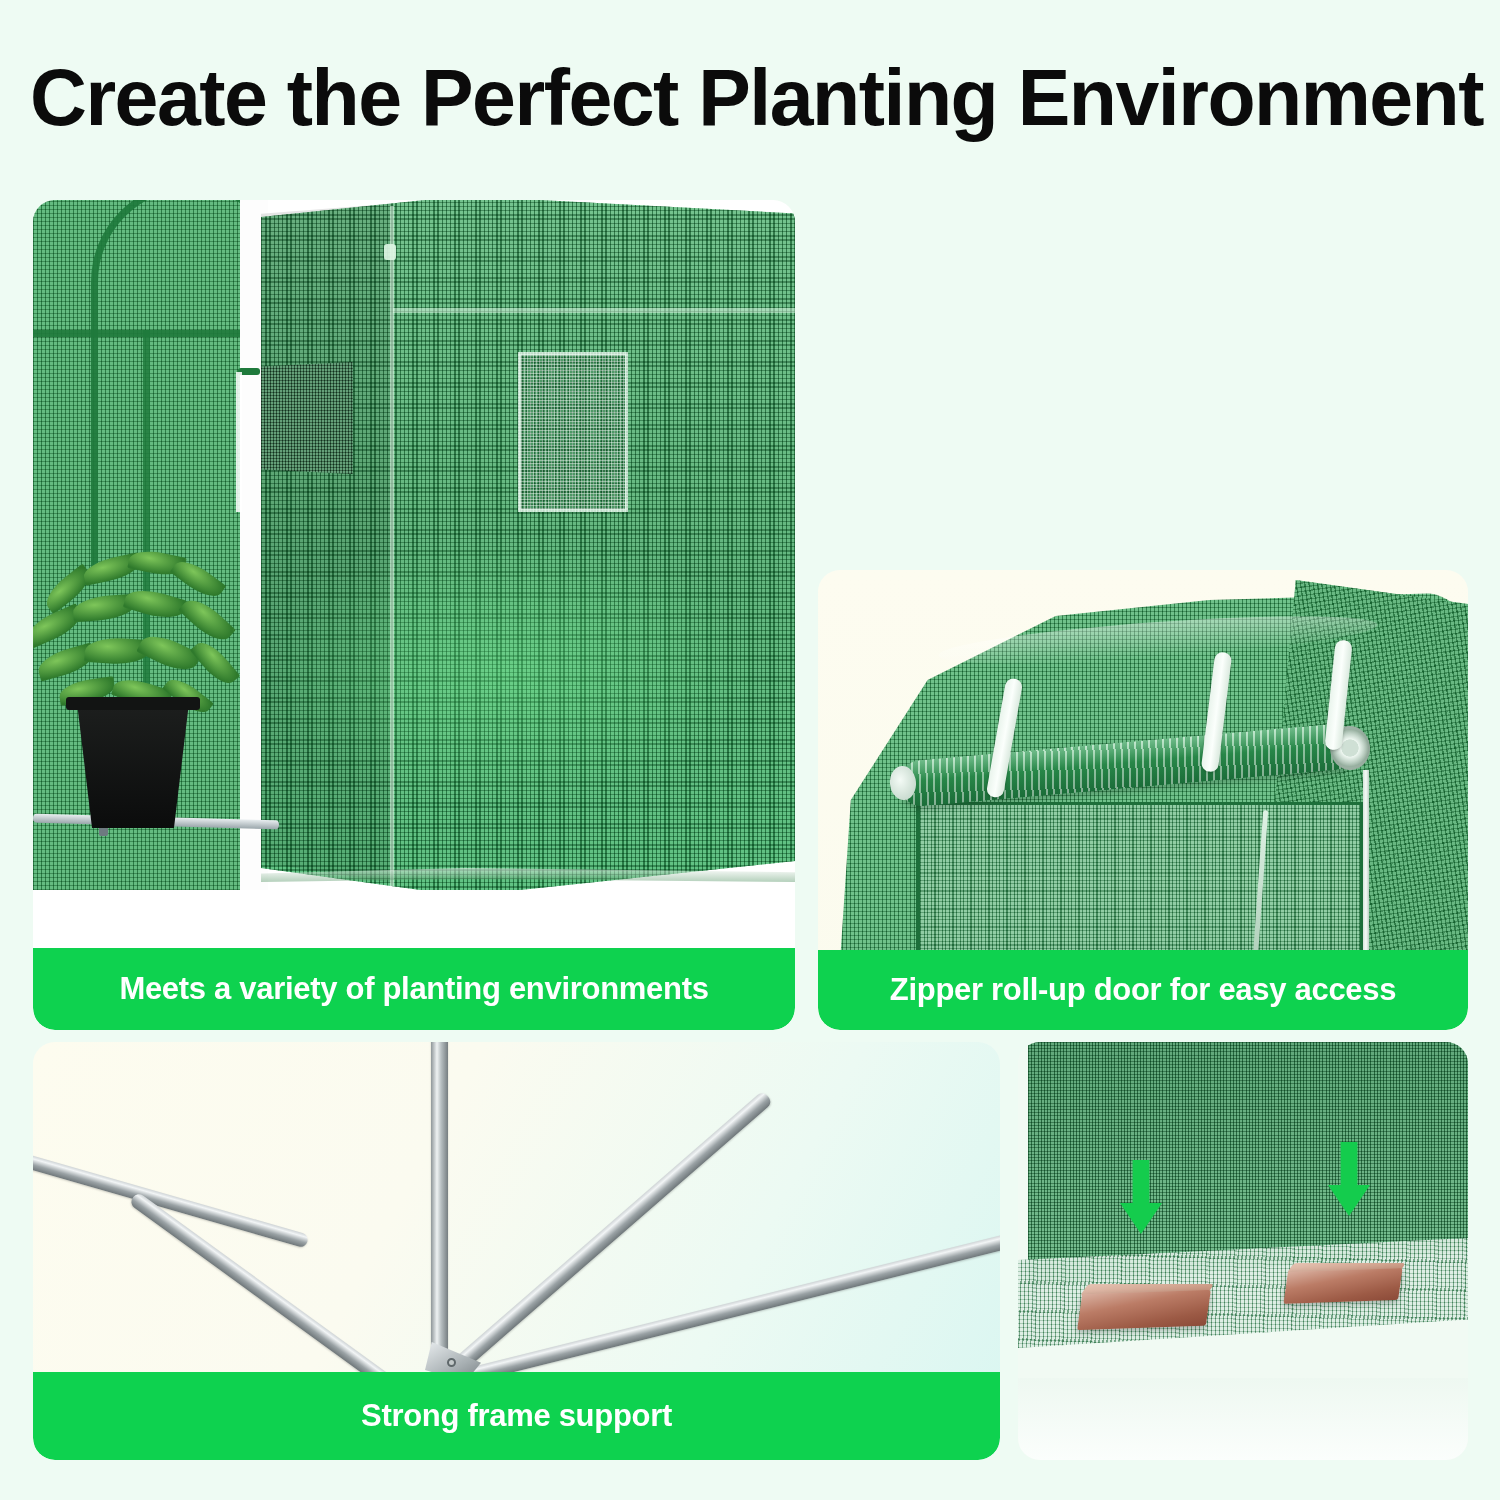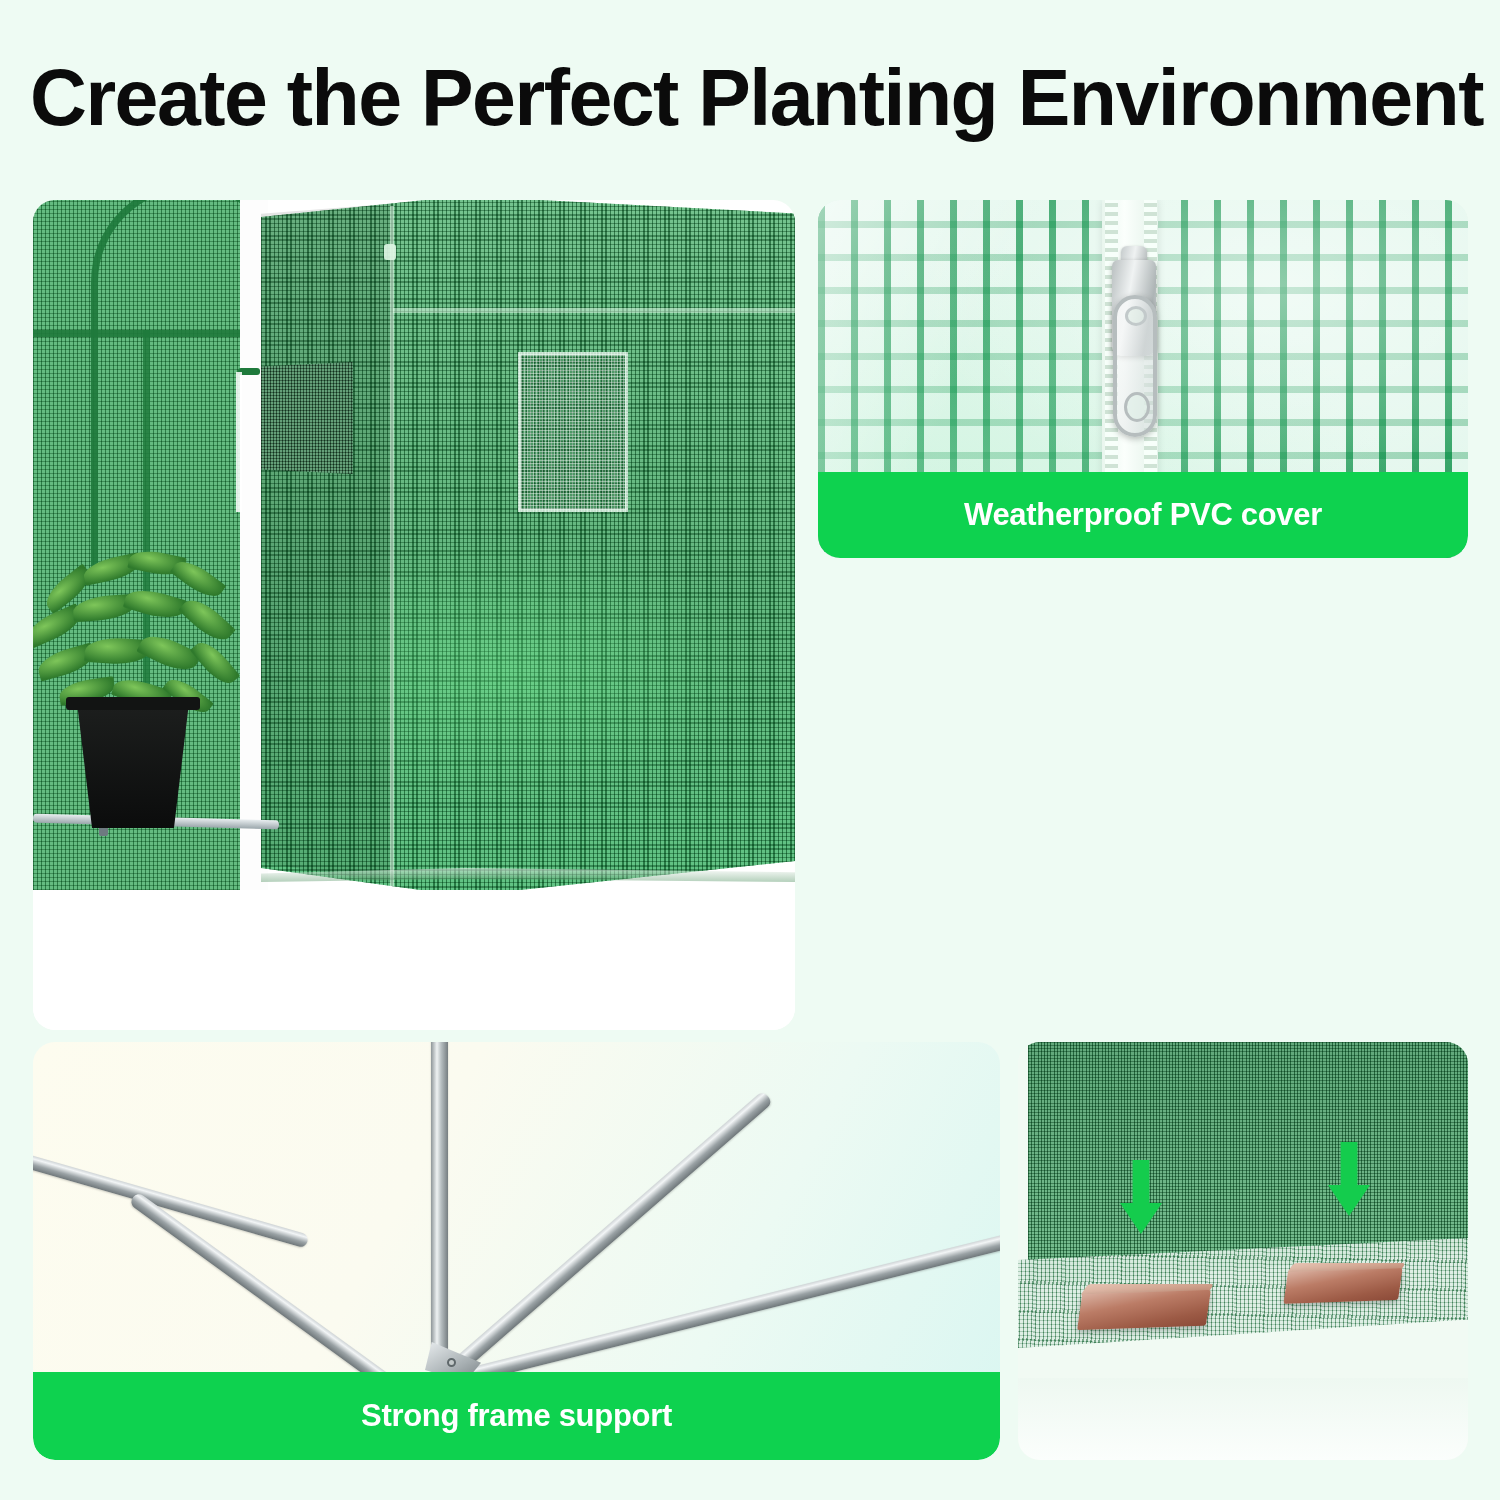--- a/index.html
+++ b/index.html
@@ -456,38 +456,42 @@
         <div class="leaf" style="left:64px;  top:86px;  width:64px; height:26px; transform:rotate(4deg);"></div>
         <div class="leaf" style="left:118px; top:88px;  width:60px; height:26px; transform:rotate(26deg);"></div>
         <div class="leaf" style="left:168px; top:100px; width:52px; height:22px; transform:rotate(50deg);"></div>
         <div class="leaf" style="left:38px;  top:128px; width:56px; height:22px; transform:rotate(-8deg);"></div>
         <div class="leaf" style="left:92px;  top:130px; width:58px; height:22px; transform:rotate(18deg);"></div>
         <div class="leaf" style="left:142px; top:134px; width:50px; height:20px; transform:rotate(38deg);"></div>
       </div>
       <div id="p1-pot"></div>
       <div id="p1-pot-rim"></div>
     </div>
+    <div class="caption">Meets a variety of planting environments</div>
   </div>
 
-  <div class="panel" id="panel-pvc">
+
+  <div class="panel" id="panel-zipperdoor">
     <div class="photo">
-      <div id="p2-bg"></div>
-      <div id="p2-sheen"></div>
-      <div id="p2-seam"></div>
-      <div id="p2-teeth-l"></div>
-      <div id="p2-teeth-r"></div>
-      <div id="p2-slider-top"></div>
-      <div id="p2-slider"></div>
-      <div id="p2-pull"></div>
-      <div id="p2-pull-hole2"></div>
-      <div id="p2-pull-hole"></div>
+      <div id="p3-bg"></div>
+      <div id="p3-canopy"></div>
+      <div id="p3-side"></div>
+      <div id="p3-ridge"></div>
+      <div id="p3-door"></div>
+      <div id="p3-door-zip"></div>
+      <div id="p3-roll"></div>
+      <div id="p3-roll-endL"></div>
+      <div id="p3-roll-endR"></div>
+      <div class="p3-strap" id="p3-strap1"></div>
+      <div class="p3-strap" id="p3-strap2"></div>
+      <div class="p3-strap" id="p3-strap3"></div>
+      <div id="p3-pole"></div>
     </div>
-    <div class="caption">Weatherproof PVC cover</div>
+    <div class="caption">Zipper roll-up door for easy access</div>
   </div>
-
 
   <div class="panel" id="panel-frame">
     <div class="photo">
       <div id="p4-bg"></div>
       <div class="tube" id="p4-leftA"></div>
       <div class="tube" id="p4-leftB"></div>
       <div class="tube" id="p4-rightA"></div>
       <div class="tube" id="p4-rightB"></div>
       <div class="tube" id="p4-vert"></div>
       <div id="p4-joint"></div>

